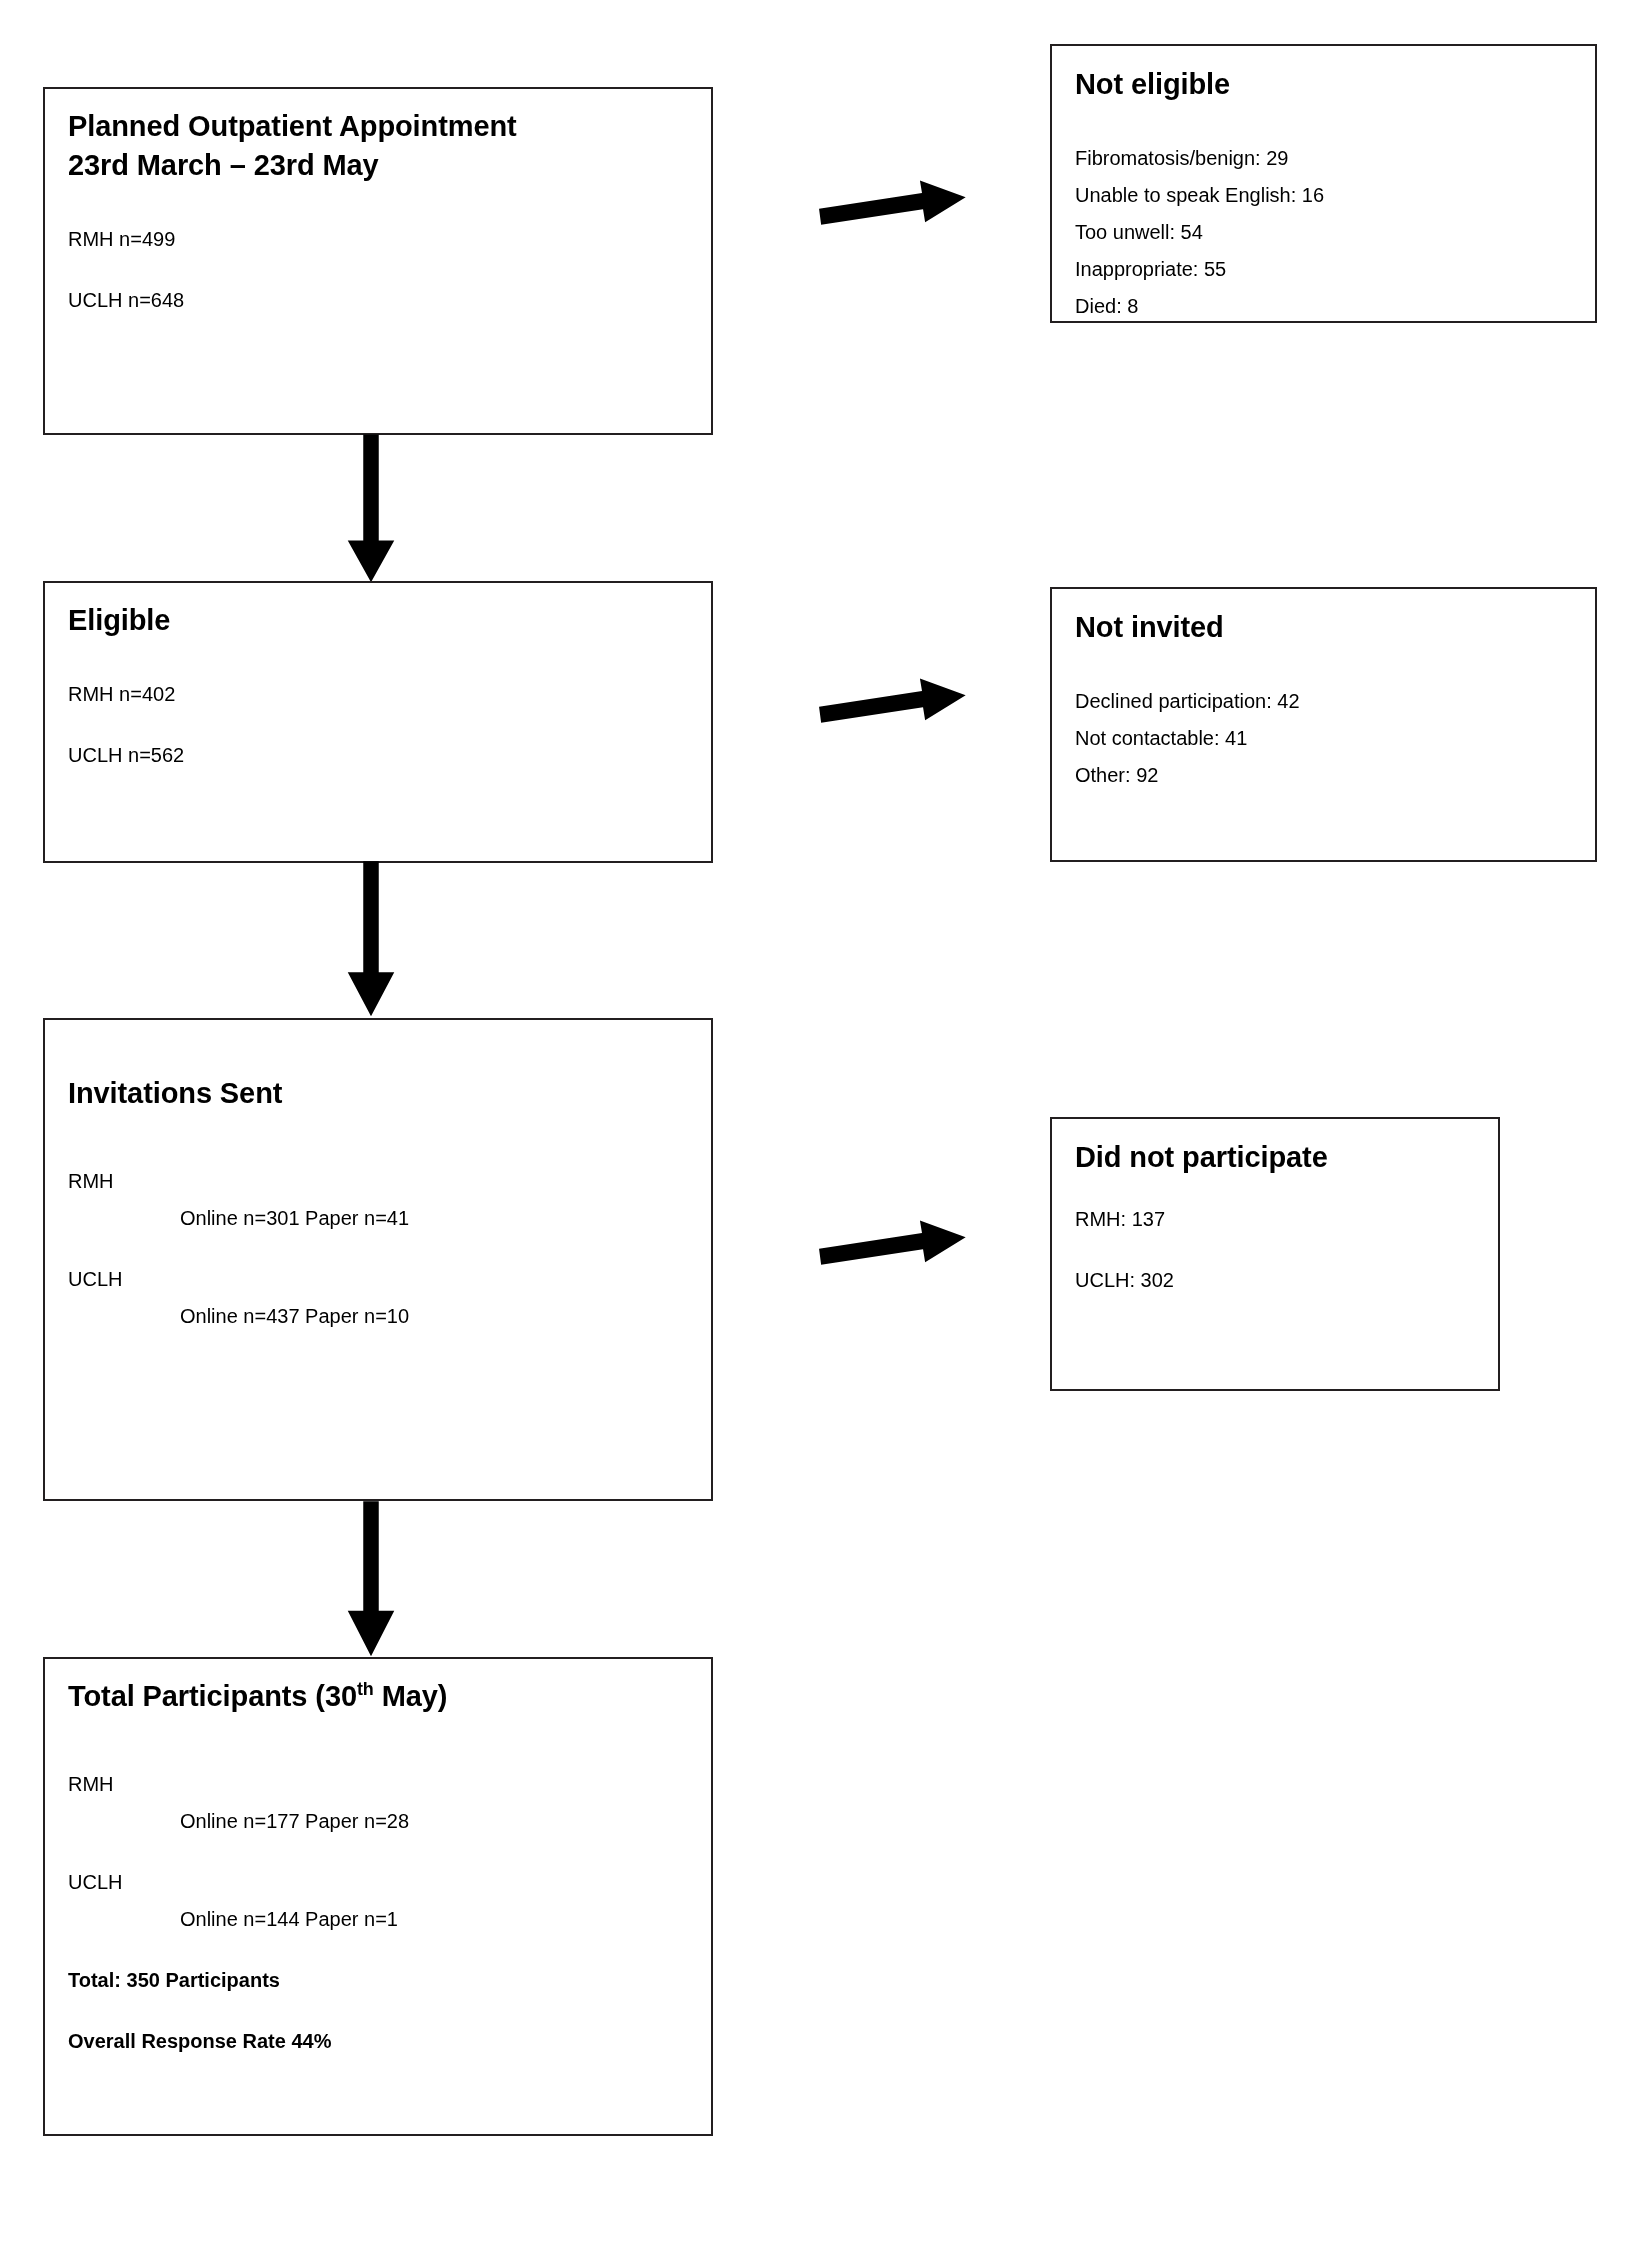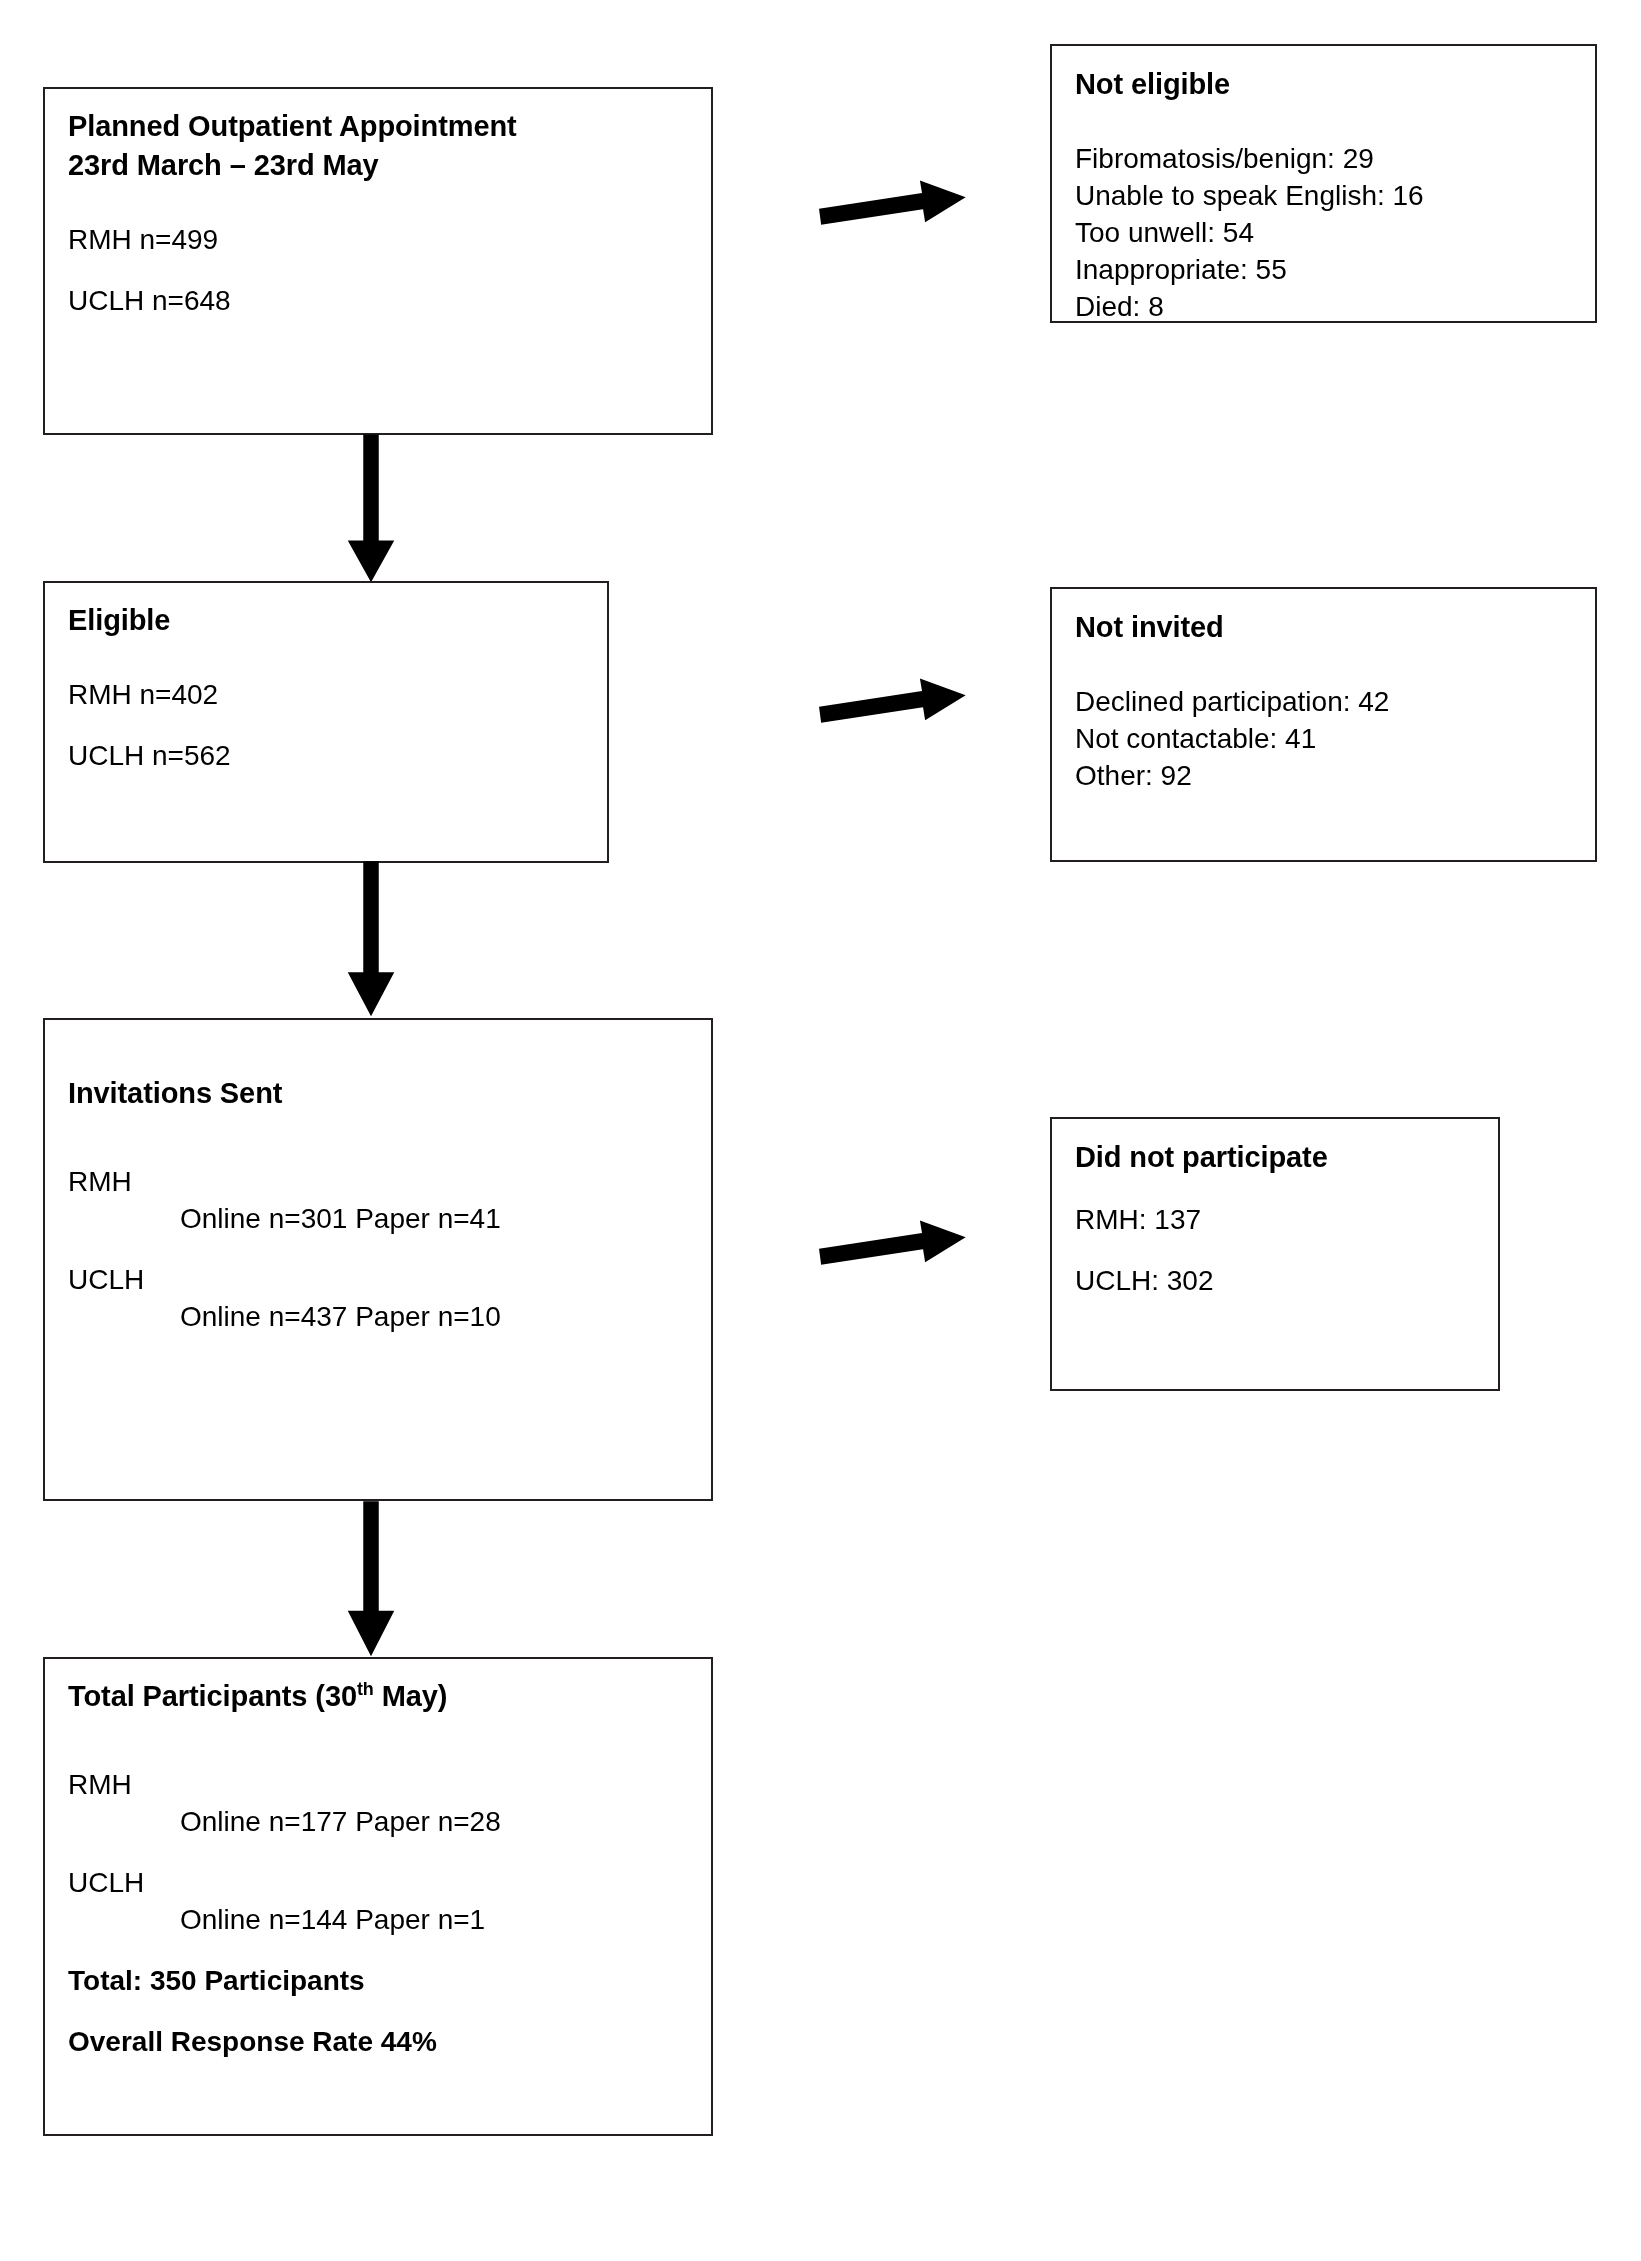--- a/index.html
+++ b/index.html
@@ -6,21 +6,21 @@
   body{width:1642px;height:2261px;position:relative;overflow:hidden;
        font-family:"Liberation Sans","DejaVu Sans",sans-serif;color:#000;}
   #sheet{position:absolute;left:0;top:0;width:1642px;height:2261px;background:#fff;}
 
   .fbox{position:absolute;box-sizing:border-box;background:#fff;
         border:2.6px solid #231f20;}
   .fbox .pad{position:absolute;left:23px;right:15.6px;top:15.6px;}
 
   .ttl{font-weight:bold;font-size:29px;line-height:39px;letter-spacing:-0.1px;
        white-space:nowrap;}
-  .bl{font-size:28px;line-height:37px;font-weight:normal;white-space:nowrap;}
+  .bl{font-size:20px;line-height:37px;font-weight:normal;white-space:nowrap;}
   .bl.b{font-weight:bold;}
   .indent{padding-left:112px;}
   sup{font-size:0.62em;vertical-align:super;line-height:0;}
 
   .sp-xl{height:50px;}
   .sp-l{height:36px;}
   .sp-m{height:24px;}
 
   .arrow{position:absolute;}
   .arrow svg{display:block;}
@@ -58,21 +58,21 @@
       <path d="M2,72 L200,42 L196,18 L284,50 L206,98 L202,73 L6,103 Z" fill="#000000"></path>
     </svg>
   </div>
 
   <div class="arrow" style="left:340px;top:434px;width:62px;height:151px;">
     <svg width="62" height="151" viewBox="0 0 120 290">
       <path d="M45,0 L75,0 L75,205 L105,205 L60,286 L15,205 L45,205 Z" fill="#000000"></path>
     </svg>
   </div>
 
-  <div class="fbox" style="left:43px;top:581px;width:566px;height:282px;">
+  <div class="fbox" style="left:43px;top:581px;width:670px;height:282px;">
     <div class="pad" style="top:17.7px;">
       <div class="ttl">Eligible</div>
       <div class="sp-l"></div>
       <div class="bl">RMH n=402</div>
       <div class="sp-m"></div>
       <div class="bl">UCLH n=562</div>
     </div>
   </div>
 
   <div class="fbox" style="left:1050px;top:587px;width:547px;height:275px;">

